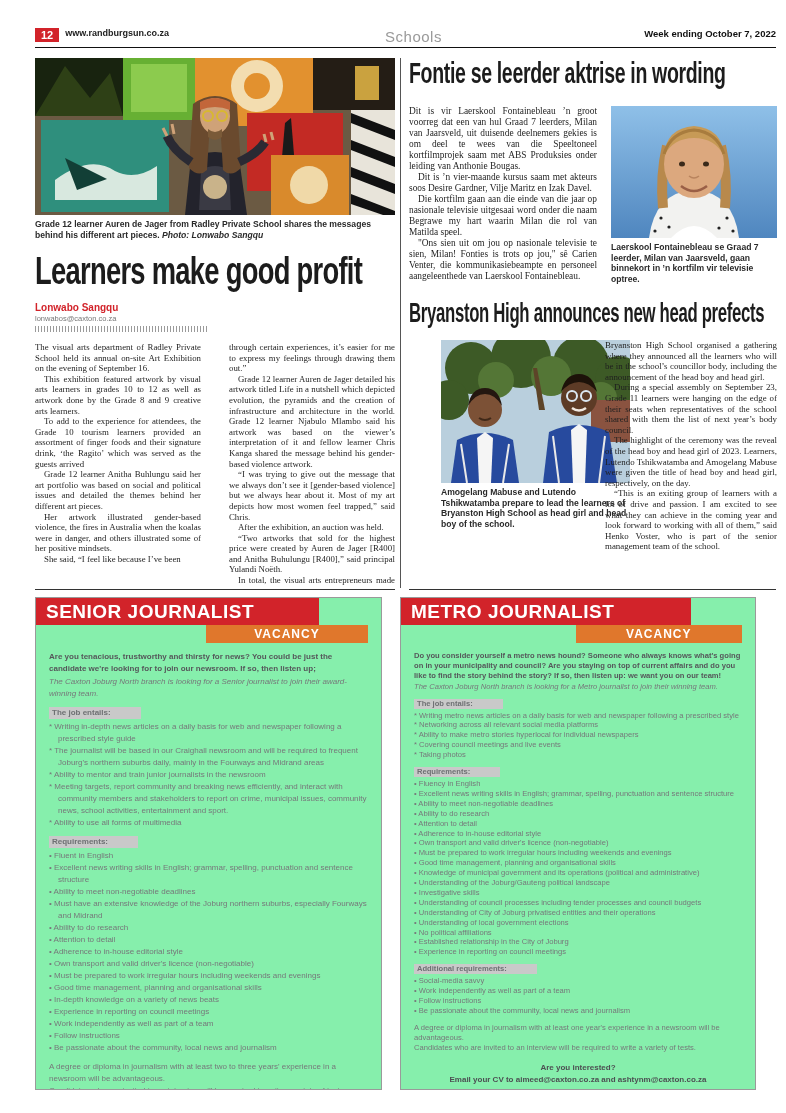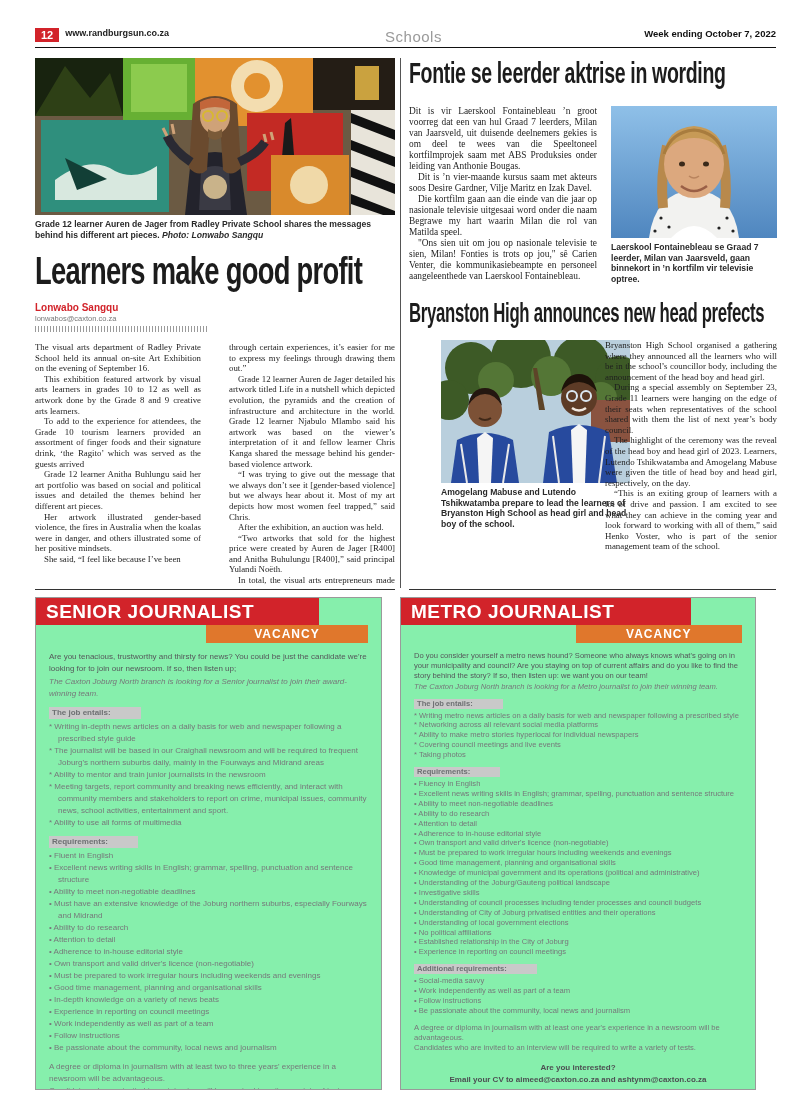--- a/index.html
+++ b/index.html
@@ -68,21 +68,21 @@
   .ad-metro  { left:400px; width:356px; }
   .ad-titlebar { position:relative; background:#d2232a; width:82%; height:27px; display:flex;
                  align-items:center; padding-left:10px; }
   .ad-title { color:#fff; font-weight:bold; font-size:19px; letter-spacing:0.5px; white-space:nowrap; }
   .ad-vacancybar { background:#e0772c; width:47%; height:18px; margin-left:auto; margin-right:13px;
                    display:flex; align-items:center; justify-content:center; }
   .ad-vacancy { color:#fff; font-weight:bold; font-size:12px; letter-spacing:1px; }
   .ad-body { padding:8px 13px 0 13px; color:#76787a; }
   .ad-senior .ad-body { font-size:8px; line-height:12px; }
   .ad-metro  .ad-body { font-size:7.6px; line-height:9.9px; }
-  .ad-intro-bold { font-weight:normal; color:#55575a; }
+  .ad-intro-bold { font-weight:bold; color:#55575a; }
   .ad-intro-italic { font-style:italic; margin-top:1px; }
   .ad-heading { display:inline-block; background:#c9c9c9; color:#6e7073; font-weight:bold;
                 padding:0 30px 0 3px; margin:7px 0 2px 0; }
   .ad-list .li { padding-left:9px; text-indent:-9px; }
   .ad-outro { margin-top:7px; }
   .ad-cta { margin-top:9px; text-align:center; font-weight:bold; color:#4d4f52; }
   .ad-metro  .ad-cta { font-size:8px; line-height:12px; }
 </style>
 </head>
 <body>

